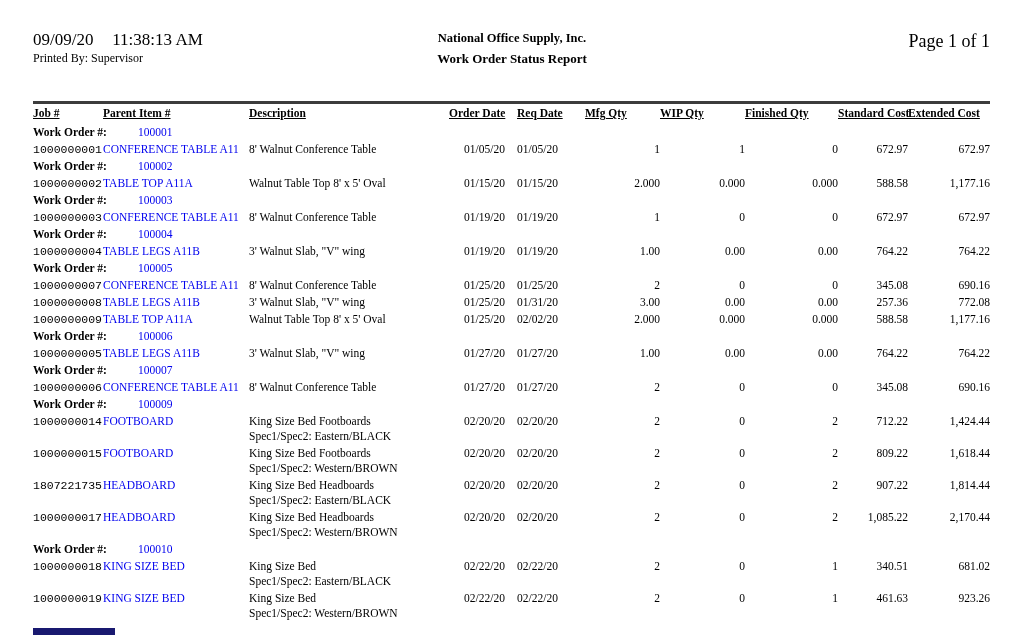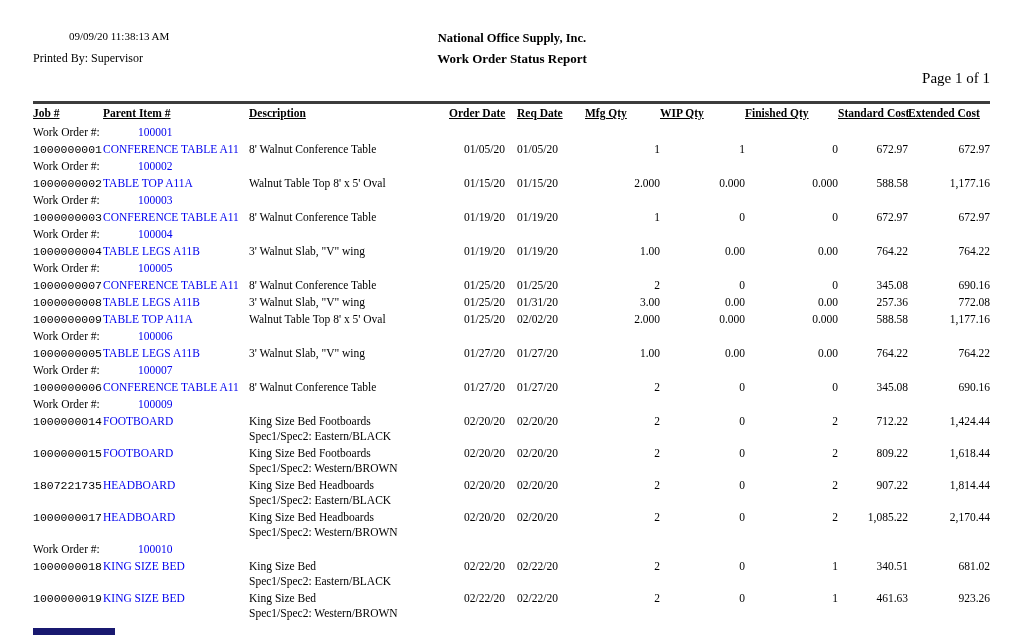--- a/index.html
+++ b/index.html
@@ -1,36 +1,36 @@
 <!DOCTYPE html>
 <html><head>
 <meta charset="utf-8">
 <style>
   html,body{margin:0;padding:0;background:#ffffff;}
   body{width:1024px;height:637px;position:relative;overflow:hidden;
        font-family:"Liberation Serif","DejaVu Serif",serif;color:#000;}
   .abs{position:absolute;}
   
-  .hdr-date{left:33px;top:30px;font-size:11px;text-align:right;}
+  .hdr-date{left:33px;top:30px;font-size:17px;}
   .hdr-date .d{display:inline-block;width:75px;}
   .hdr-printed{left:33px;top:51px;font-size:12px;}
   .hdr-company{left:0;right:0;top:31px;text-align:center;font-size:12.5px;font-weight:bold;}
   .hdr-title{left:0;right:0;top:51px;text-align:center;font-size:13px;font-weight:bold;}
-  .hdr-page{right:34px;top:31px;font-size:15px;margin-top:39px;}
+  .hdr-page{right:34px;top:31px;font-size:18px;}
   .top-rule{left:33px;width:957px;top:101px;height:3px;background:#3c3c3c;}
   
   table.rpt{position:absolute;left:33px;top:106px;width:957px;border-collapse:collapse;
             table-layout:fixed;font-size:11.5px;line-height:15px;}
   table.rpt th{font-weight:bold;text-align:left;padding:0 0 3px 0;vertical-align:bottom;
                white-space:nowrap;margin-left:32px;}
   table.rpt th span{text-decoration:underline;}
   table.rpt td{padding:1px 0;vertical-align:top;white-space:nowrap;overflow:hidden;}
   .c-r{text-align:right;}
   .c-req{padding-left:12px !important;text-align:left;}
-  .wo-label{font-weight:normal;display:inline-block;width:105px;}
+  .wo-label{font-weight:bold;display:inline-block;width:105px;}
   .wo-number{color:#0000ee;}
   .link{color:#0000ee;}
   .job-cell{text-align:right;padding-right:3px !important;font-family:Liberation Mono, monospace;}
   .spec-line{font-size:11.5px;}
   
   .rpt-footer{left:33px;top:602px;font-size:11.5px;font-style:italic;margin-top:48px;}
   .end-bar{left:33px;top:628px;width:82px;height:7px;background:#191970;}
 </style>
 </head>
 <body>

